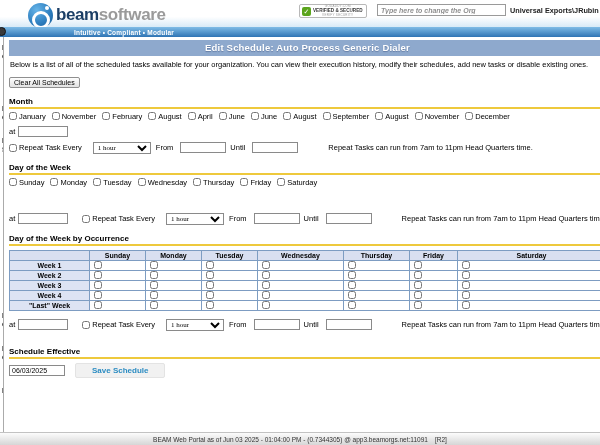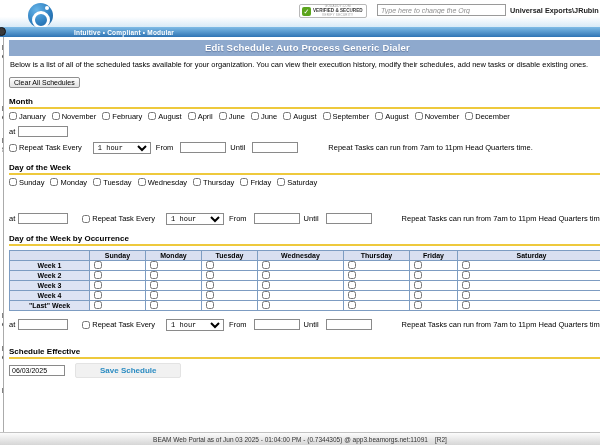--- a/index.html
+++ b/index.html
@@ -30,21 +30,21 @@
 
   .seal { position:absolute; left:299px; top:4px; height:14px; display:flex; align-items:center;
     gap:2px; background:#fff; border:1px solid #b8b8b8; border-radius:2px; padding:1px 3px 1px 2px; }
   .seal-icon { width:9px; height:9px; background:#5aa41c; border-radius:2px; color:#fff;
     font-size:7px; line-height:9px; text-align:center; }
   .seal-text { display:flex; flex-direction:column; line-height:1.1; }
   .seal-top, .seal-bottom { font-size:3px; color:#999; text-align:center; letter-spacing:.3px; }
   .seal-main { font-size:4.6px; font-weight:bold; color:#3a3a3a; }
 
   .org-input { position:absolute; left:377px; top:4px; width:129px; height:12px;
-    border:1px solid #9a9a9a; font-size:7px; padding:0 3px; font-family:"Liberation Sans",sans-serif; }
+    border:1px solid #9a9a9a; font-size:7px; padding:0 3px; font-family:"Liberation Sans",sans-serif;font-weight:bold; }
   .org-input::placeholder { font-style:italic; color:#8f8f8f; }
   .user-box { position:absolute; left:510px; top:6px; font-size:7.3px; font-weight:bold;
     color:#222; white-space:nowrap; }
 
   
   .layout { display:flex; height:395px; }
   .sidebar { width:81px; border-right:1px solid #ababab; padding:1px 1px 0 2px; overflow:hidden; }
   .nav-title { font-weight:bold; font-size:7.4px; margin-top:5px; }
   .nav-item { display:block; color:#1a1acb; text-decoration:underline; font-size:7.3px;
     line-height:1.3; padding-left:9px; position:relative; cursor:pointer; }
@@ -63,47 +63,48 @@
     border-bottom:2px solid #eec93c; }
   .cb-row { display:flex; align-items:center; margin-top:3px; white-space:nowrap; }
   .cb { display:inline-flex; align-items:center; margin-right:6px; cursor:pointer; }
   input[type="checkbox"] { width:8px; height:8px; margin:0 2px 0 0; }
   .at-row { display:flex; align-items:center; margin-top:5px; white-space:nowrap; }
   .at-row .lbl { margin-right:3px; }
   .txt { height:11px; border:1px solid #8a8a8a; font-size:7px; padding:0 2px;
     font-family:"Liberation Sans",sans-serif; }
   .w50 { width:50px; } .w46 { width:46px; margin:0 4px; }
   .ivl { font-size:7px; height:12px; border:1px solid #8a8a8a; background:#fff; width:58px;
-    margin:0 5px; font-family:Liberation Mono, monospace; }
+    margin:0 5px; font-family:Liberation Serif, serif; }
   .gap-l { margin-left:14px; } .note { margin-left:26px; }
   .mt-big { margin-top:26px; } .mt-med { margin-top:8px; }
 
   table.occ { width:100%; border-collapse:collapse; margin-top:4px; table-layout:fixed;
     font-size:7px; }
   table.occ th, table.occ td { border:1px solid #7d9cc2; padding:0 2px; height:10px; }
   table.occ thead th { background:#d9dff0; font-weight:bold; text-align:center; }
   table.occ td.wk { background:#dde3f3; font-weight:bold; text-align:center; }
   table.occ td.cbc { background:#fff; }
   table.occ td.cbc input { margin-left:2px; }
 
   .eff-row { display:flex; align-items:center; margin-top:4px; }
   .save-btn { margin-left:10px; background:#f1f1f1; border:1px solid #e3e3e3; border-radius:2px;
-    color:#2b8cc2; font-weight:bold; font-size:8px; padding:2px 24px; cursor:pointer;
+    color:#2b8cc2; font-weight:bold; font-size:8px; padding:2px 16px; cursor:pointer;
     font-family:inherit; }
 
   .footer { position:absolute; left:0; right:0; bottom:0; height:13px;
     background:linear-gradient(#fcfcfc, #d6d6d6); border-top:1px solid #c2c2c2;
     display:flex; align-items:center; justify-content:center; gap:7px;
     font-size:6.5px; color:#333; }
 </style>
 </head>
 <body>
 
 <div class="header">
   <div class="logo-circle"></div>
+  <div class="brand"><span>beam</span><span class="light">software</span></div>
   <div class="tagline-band"></div>
   <div class="tagline">Intuitive • Compliant • Modular</div>
   <div class="corner-badge"></div>
 
   <div class="seal">
     <div class="seal-icon">✓</div>
     <div class="seal-text">
       <span class="seal-top">GODADDY.COM</span>
       <span class="seal-main">VERIFIED &amp; SECURED</span>
       <span class="seal-bottom">VERIFY SECURITY</span>

